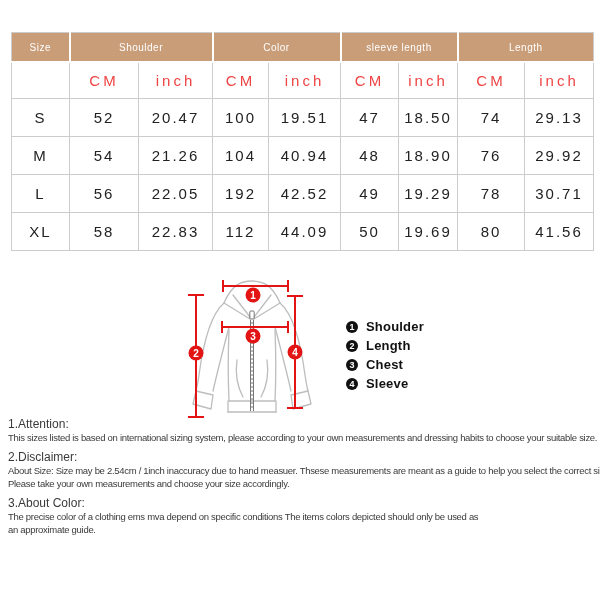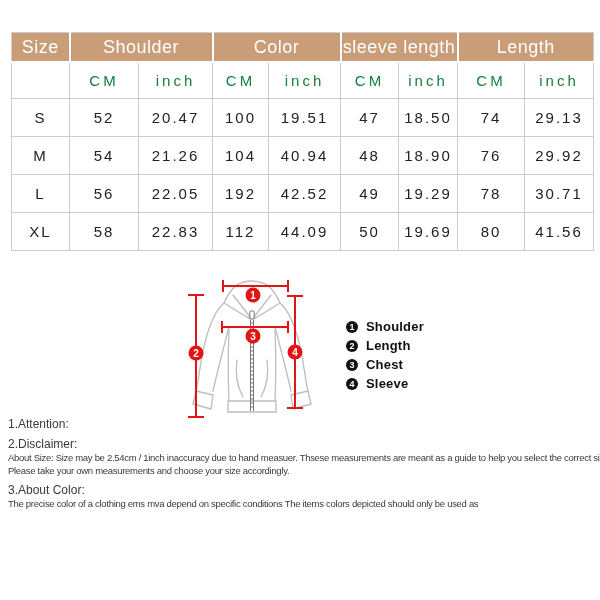--- a/index.html
+++ b/index.html
@@ -10,28 +10,28 @@
   
   .size-table{
     position:absolute;left:11px;top:32px;width:582px;
     border-collapse:collapse;table-layout:fixed;
   }
   .size-table th,.size-table td{
     border:1px solid #cccccc;text-align:center;vertical-align:middle;padding:0;
   }
   .group-row th{
     height:28px;background:#c99d78;color:#ffffff;
-    font-size:18px;font-weight:normal;letter-spacing:.5px;
+    font-size:10px;font-weight:normal;letter-spacing:.5px;
     border-left:2px solid #ffffff;border-right:2px solid #ffffff;
     border-top:1px solid #cccccc;border-bottom:2px solid #ffffff;
   }
   .group-row th:first-child{border-left:1px solid #cccccc}
   .group-row th:last-child{border-right:1px solid #cccccc}
   .unit-row th{
-    height:35px;font-weight:normal;font-size:15px;letter-spacing:3px;color:#15803d;
+    height:35px;font-weight:normal;font-size:15px;letter-spacing:3px;color:#ef4444;
   }
   .size-table tbody td{
     height:37px;font-size:15px;letter-spacing:2px;color:#222222;
   }
   .size-cell{font-size:16px;letter-spacing:1.5px}
   
   .jacket-svg{position:absolute;left:140px;top:270px}
   
   .legend{position:absolute;left:346px;top:317px}
   .legend-item{display:flex;align-items:center;height:19px}
@@ -202,18 +202,20 @@
     <span class="legend-label">Chest</span>
   </div>
   <div class="legend-item">
     <span class="legend-dot">4</span>
     <span class="legend-label">Sleeve</span>
   </div>
 </div>
 
 <div class="notes">
   <div class="note-heading first">1.Attention:</div>
+  <div class="note-line">This sizes listed is based on international sizing system, please according to your own measurements and dressing habits to choose your suitable size.</div>
   <div class="note-heading">2.Disclaimer:</div>
   <div class="note-line">About Size: Size may be 2.54cm / 1inch inaccuracy due to hand measuer. Thsese measurements are meant as a guide to help you select the correct size.</div>
   <div class="note-line">Please take your own measurements and choose your size accordingly.</div>
   <div class="note-heading">3.About Color:</div>
   <div class="note-line">The precise color of a clothing ems mva depend on specific conditions The items colors depicted should only be used as</div>
+  <div class="note-line">an approximate guide.</div>
 </div>
 
 </body></html>

